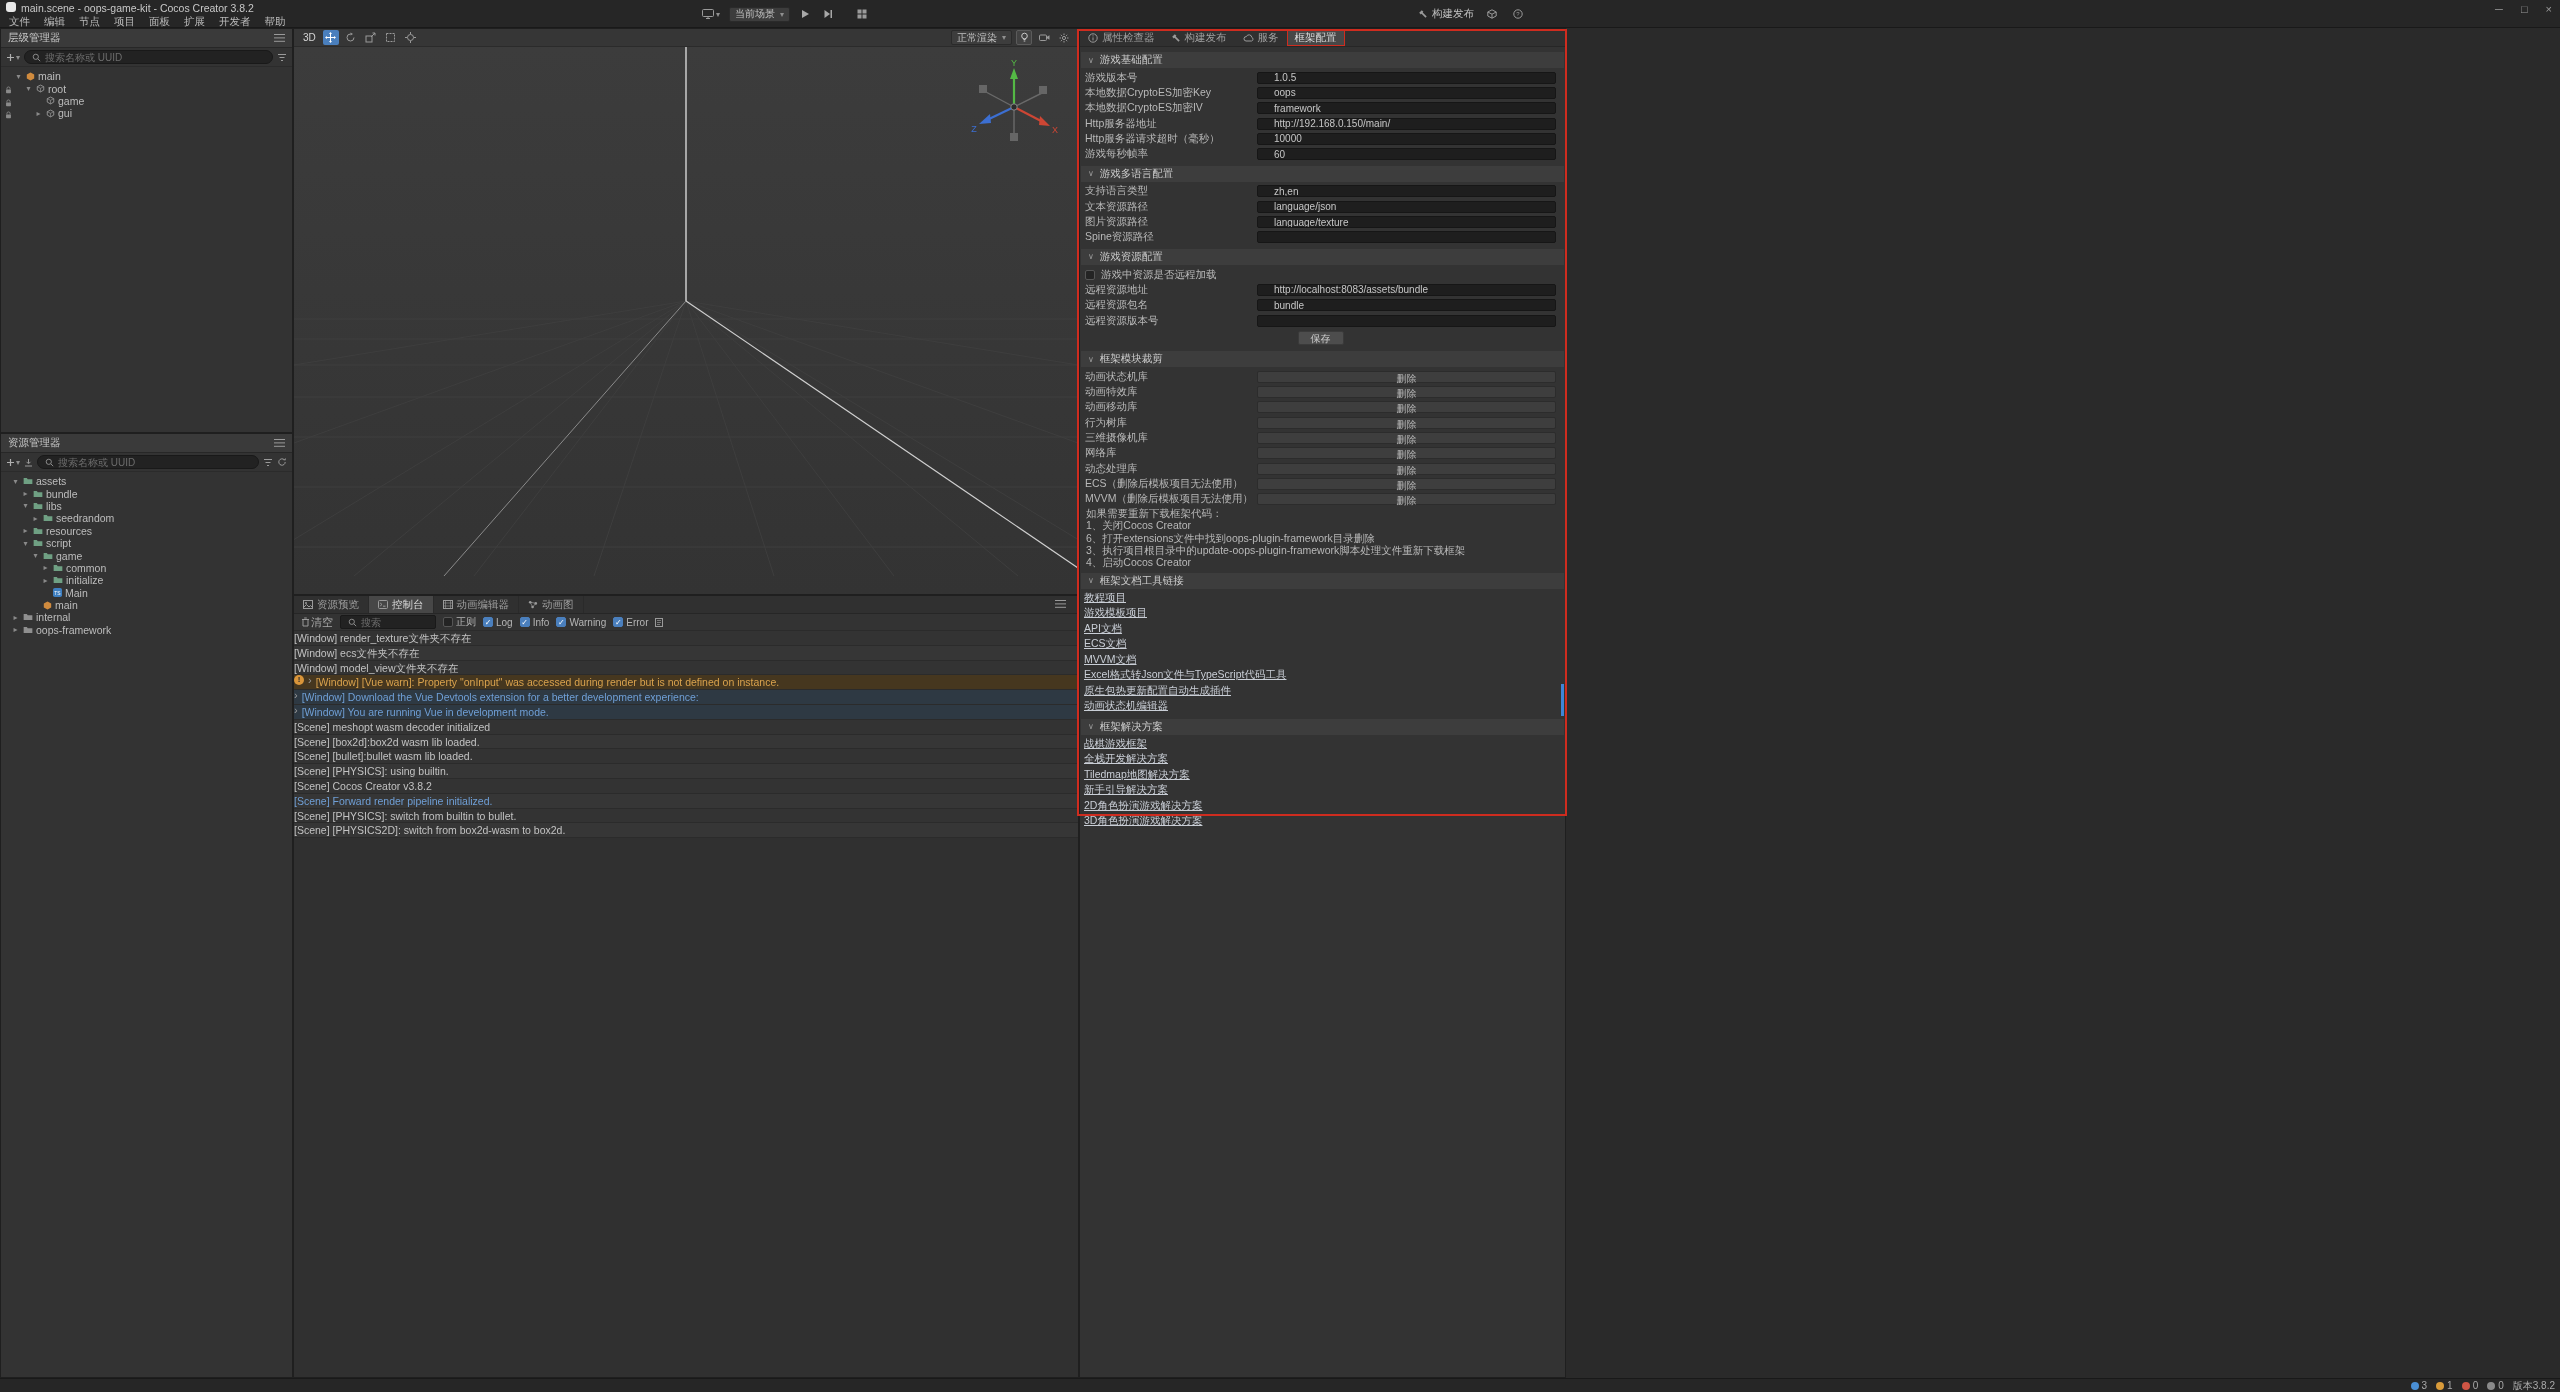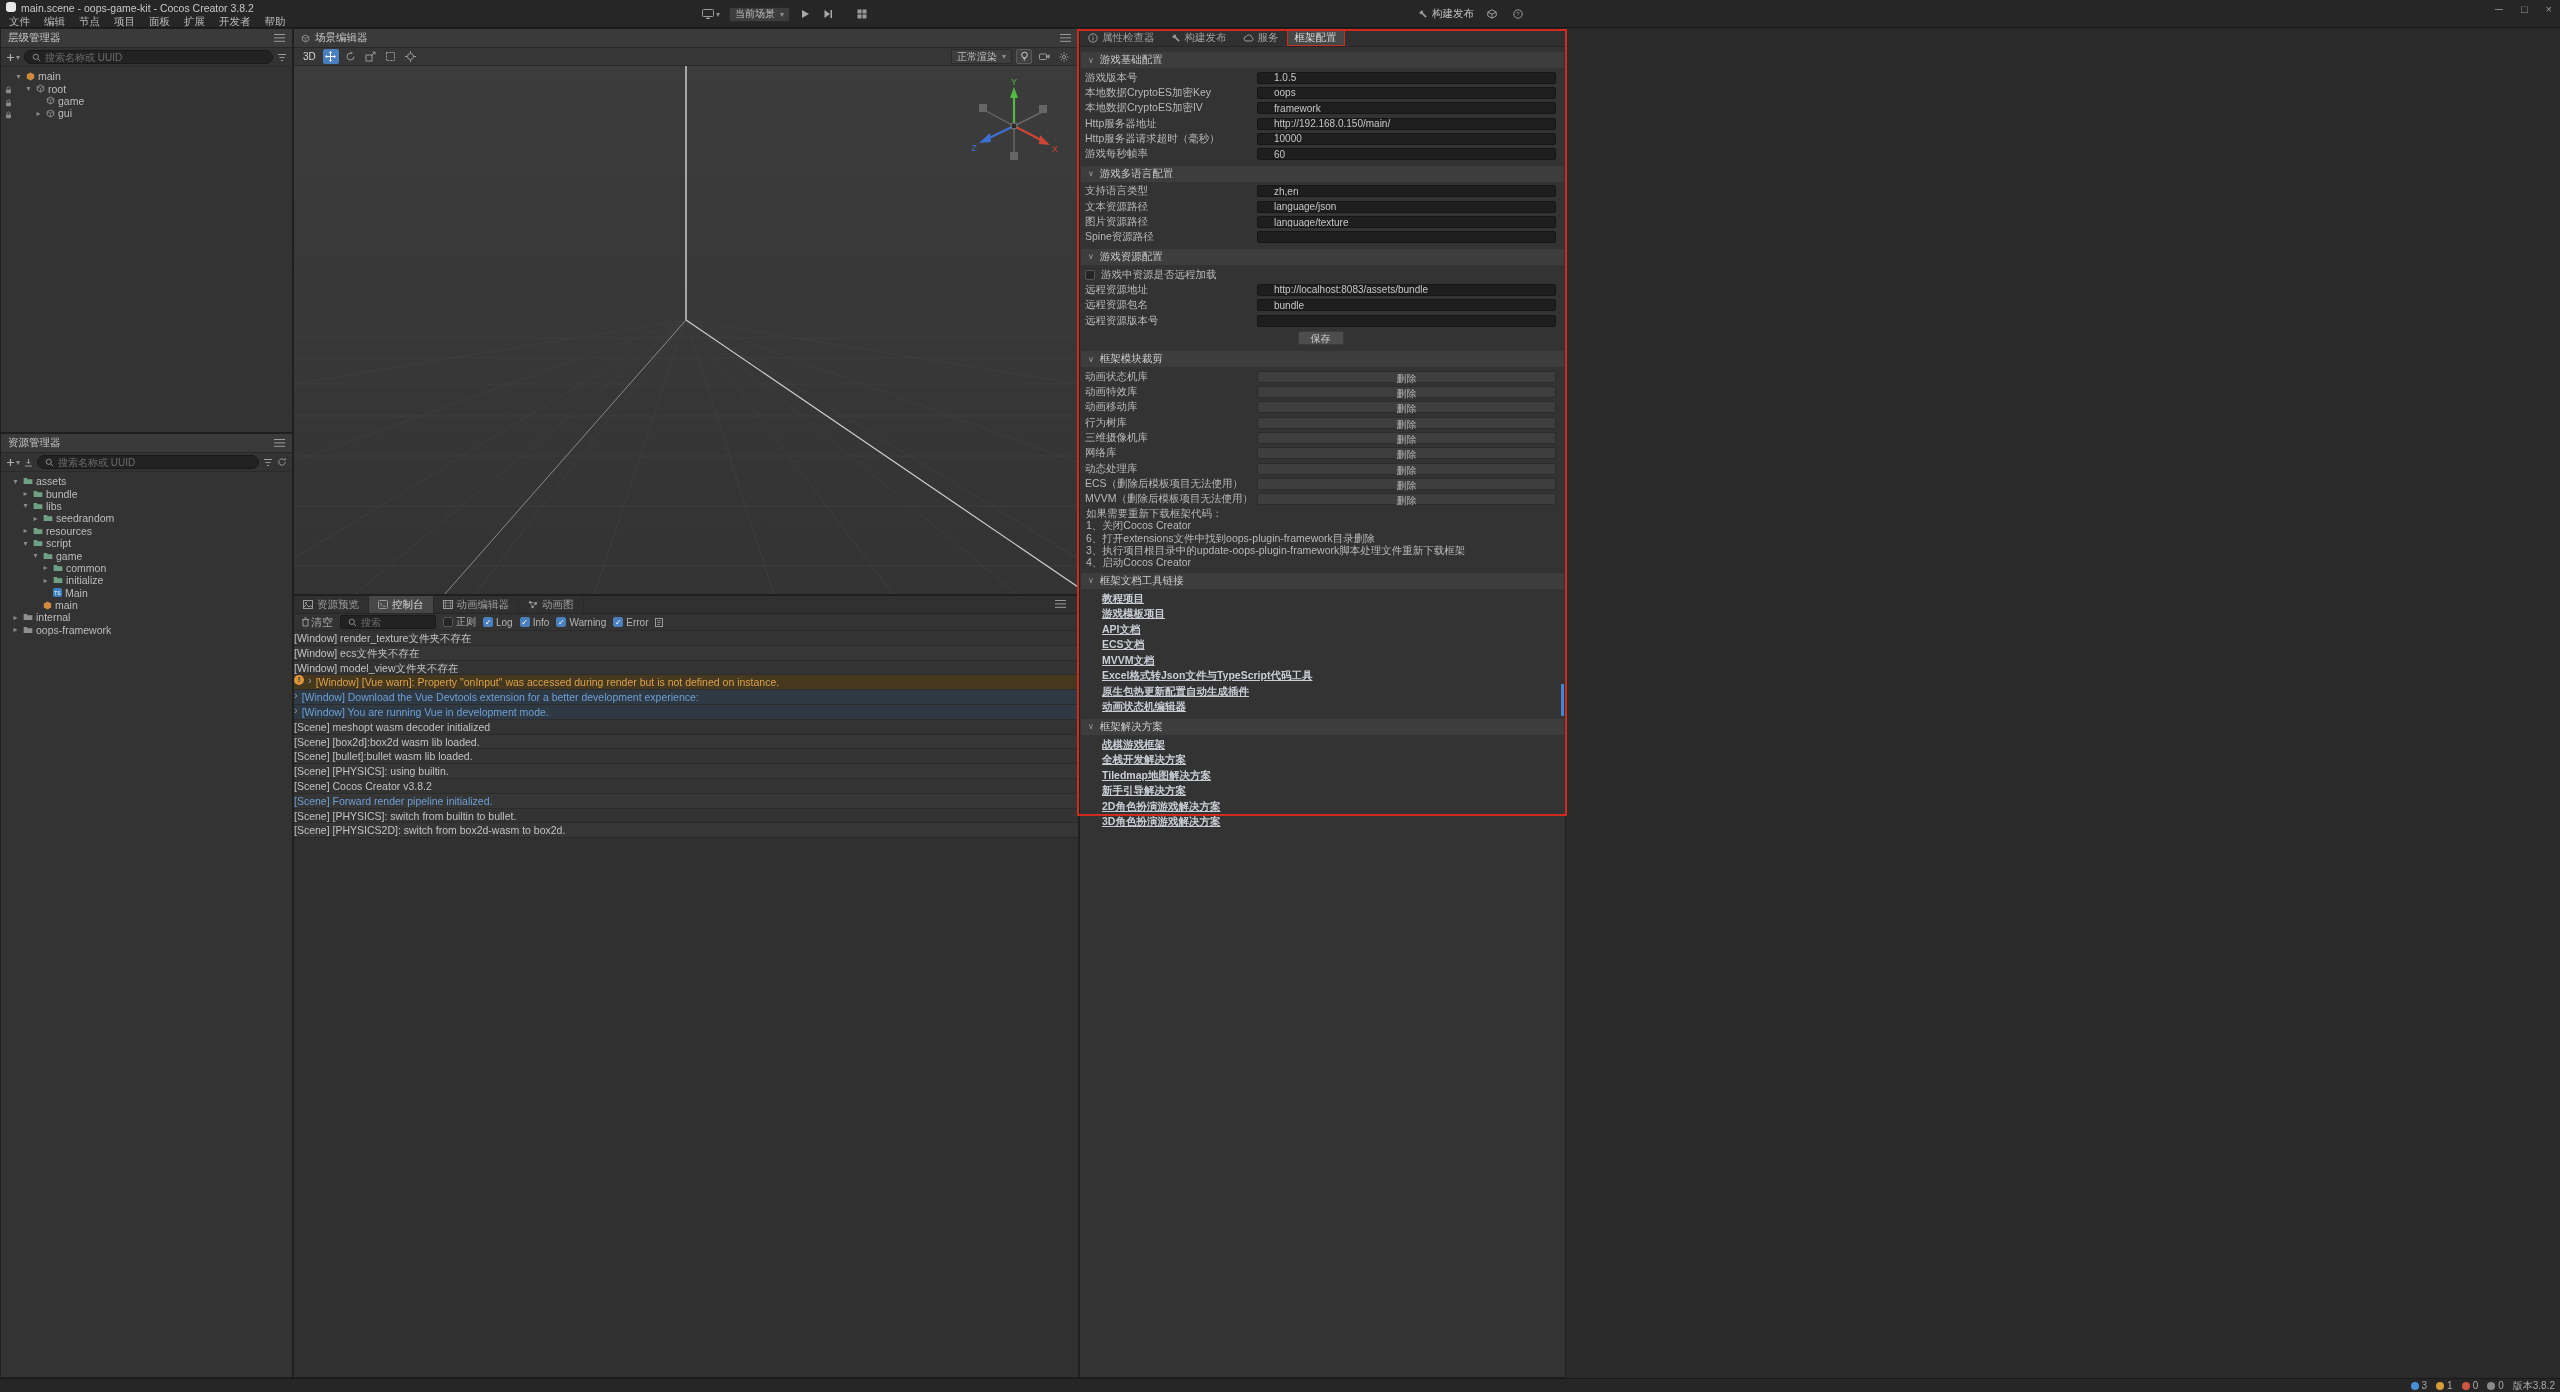--- a/index.html
+++ b/index.html
@@ -84,21 +84,21 @@
   .isec{height:16px;margin:4px 1px 2px;background:#3d3d3d;display:flex;align-items:center;gap:6px;padding:0 7px;color:#cccccc;font-size:10.5px;cursor:default;}
   .isec .chev{color:#9a9a9a;font-size:8px;}
   .irow{display:flex;align-items:center;height:15.3px;padding:0 9px 0 5px;gap:6px;}
   .ilabel{width:166px;flex:none;font-size:10.5px;color:#b8b8b8;white-space:nowrap;overflow:hidden;}
   .chklabel{font-size:10.5px;color:#b8b8b8;}
   .iinput{flex:1;height:12px;background:#1e1e1e;border:1px solid #161616;border-radius:2px;color:#c6c6c6;font-size:10px;padding:0 16px;font-family:inherit;outline:none;min-width:0;}
   .mod-btn{flex:1;height:12px;background:#3e3e3e;border:1px solid #2c2c2c;border-radius:2px;color:#b2b2b2;font-size:10px;font-family:inherit;cursor:default;}
   .save-row{justify-content:center;height:19px;}
   .save-btn{width:46px;height:14px;background:#4d4d4d;border:1px solid #3a3a3a;border-radius:2px;color:#cecece;font-size:10px;font-family:inherit;cursor:default;}
   .inote{height:12.4px;line-height:12.4px;padding-left:6px;font-size:10.5px;color:#b8b8b8;white-space:nowrap;}
-  .ilink-row{height:15.5px;display:flex;align-items:center;padding-left:22px;font-weight:bold;}
+  .ilink-row{height:15.5px;display:flex;padding-left:4px;}
   .ilink{color:#c9ced6;text-decoration:underline;font-size:10.5px;cursor:pointer;white-space:nowrap;}
   .scrollthumb{position:absolute;right:1px;top:655px;width:3px;height:32px;background:#3f86d8;z-index:5;}
 
   
   #empty-dock{position:absolute;left:1566px;top:28px;width:994px;height:1350px;background:#2a2a2a;}
   #status-bar{position:absolute;left:0;top:1378px;width:2560px;height:14px;background:#262626;border-top:1px solid #191919;display:flex;align-items:center;justify-content:flex-end;gap:9px;padding:0 5px;font-size:10px;color:#a9a9a9;}
   .counter{display:inline-flex;align-items:center;gap:3px;cursor:default;}
   .dot{width:8px;height:8px;border-radius:50%;display:inline-block;}
   .annotation{position:absolute;border:2px solid #cf2c1f;pointer-events:none;z-index:60;}
   #annotation-panel{left:1077px;top:29px;width:490px;height:787px;}
@@ -450,31 +450,20 @@
             <svg width="10" height="8" viewBox="0 0 11 9">
               <path d="M.6 1.2h3.6l1 1.3h5.2v5.3H.6z" fill="#8f8f8f"></path>
             </svg>
           </span>
           <span class="tlabel">oops-framework</span>
         </div>
       </div>
   </section>
 
   <section class="panel" id="scene-panel">
-    <div class="phead">
-      <span class="ic">
-          <svg width="9" height="9" viewBox="0 0 10 10">
-            <path d="M5 1.2 8.6 3v3.8L5 8.8 1.4 6.8V3z" fill="none" stroke="#999"></path>
-            <path d="M1.4 3 5 4.8 8.6 3M5 4.8v4" fill="none" stroke="#999" stroke-width=".7"></path>
-          </svg>
-        </span>
-      <span>场景编辑器</span>
-      <span class="spacer"></span>
-      <span class="hamburger"></span>
-    </div>
     <div class="sctool">
       <span class="dim-label">3D</span>
       <span class="icon-btn active">
           <span class="ic">
             <svg width="11" height="11" viewBox="0 0 11 11">
               <path d="M5.5 1v9M1 5.5h9" stroke="#fff"></path>
               <path d="M5.5 0 7 2H4zM5.5 11 4 9h3zM0 5.5 2 4v3zM11 5.5 9 7V4z" fill="#fff"></path>
             </svg>
           </span>
         </span>

